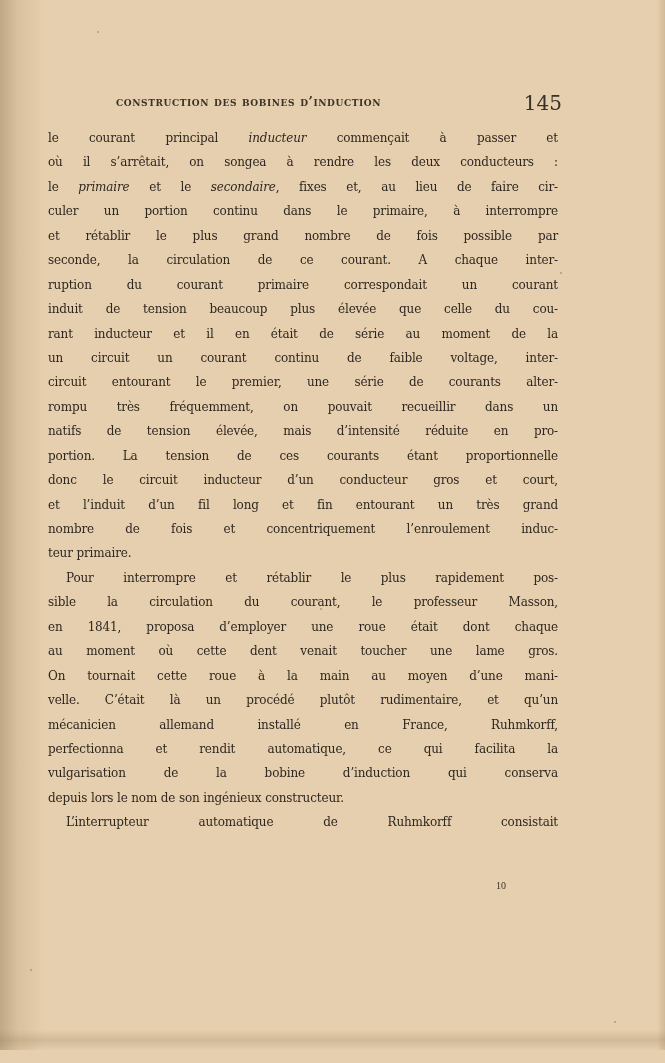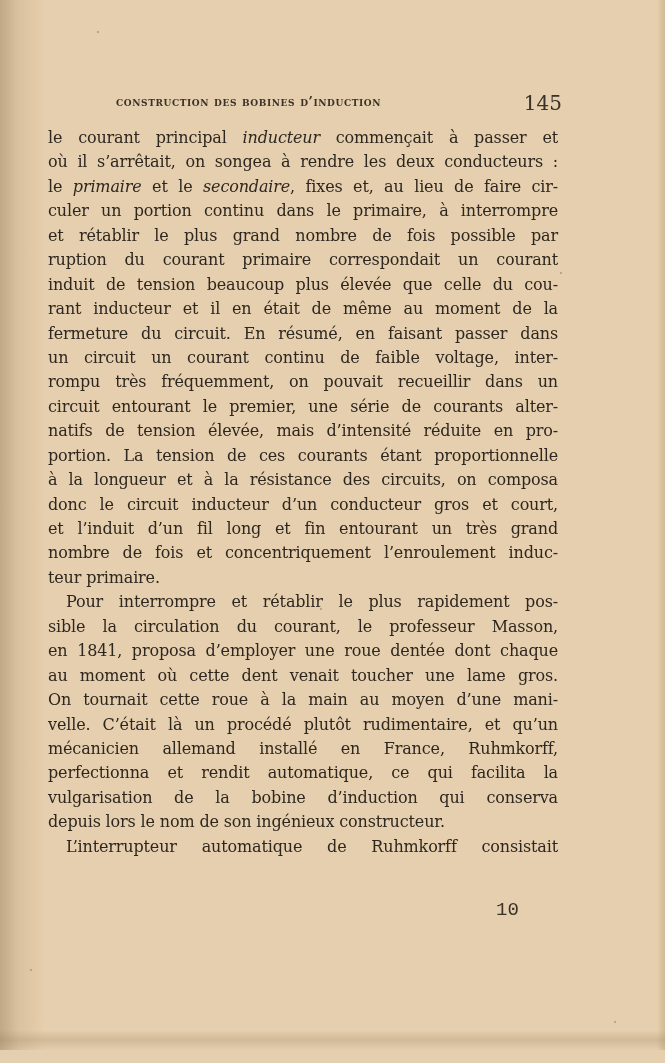--- a/index.html
+++ b/index.html
@@ -55,21 +55,21 @@
       right: 0;
       top: -1px;
       font-size: 20px;
     }
     .body-text {
       position: absolute;
       top: 126px;
       left: 48px;
       width: 510px;
       font-family: "DejaVu Serif", serif;
-      font-size: 16px;
+      font-size: 12px;
       line-height: 24.45px;
       color: #2e2720;
       text-align: justify;
     }
     .line {
       display: block;
       white-space: nowrap;
       text-align: justify;
       text-align-last: justify;
       height: 24.45px;
@@ -79,24 +79,24 @@
       text-align-last: left;
     }
     .line.indent {
       padding-left: 18px;
     }
     .line em {
       font-style: italic;
     }
     .signature {
       position: absolute;
-      top: 899px;
+      top: 880px;
       left: 496px;
-      font-family: Liberation Mono, monospace;
-      font-size: 19px;
+      font-family: Liberation Serif, serif;
+      font-size: 10px;
       color: #3a3128;
     }
     .speck {
       position: absolute;
       width: 2px;
       height: 2px;
       border-radius: 1px;
       background: #8a7358;
       opacity: 0.6;
     }
@@ -109,37 +109,36 @@
     <span class="running-title">CONSTRUCTION DES BOBINES D’INDUCTION</span>
     <span class="page-number">145</span>
   </div>
 
   <div class="body-text" id="body-text">
       <span class="line"><span>le courant principal </span><em>inducteur</em><span> commençait à passer et</span></span>
       <span class="line"><span>où il s’arrêtait, on songea à rendre les deux conducteurs :</span></span>
       <span class="line"><span>le </span><em>primaire</em><span> et le </span><em>secondaire</em><span>, fixes et, au lieu de faire cir-</span></span>
       <span class="line"><span>culer un portion continu dans le primaire, à interrompre</span></span>
       <span class="line"><span>et rétablir le plus grand nombre de fois possible par</span></span>
+      <span class="line"><span>seconde, la circulation de ce courant. A chaque inter-</span></span>
       <span class="line"><span>ruption du courant primaire correspondait un courant</span></span>
       <span class="line"><span>induit de tension beaucoup plus élevée que celle du cou-</span></span>
-      <span class="line"><span>rant inducteur et il en était de même au moment de la</span></span>
-      <span class="line"><span>fermeture du circuit. En résumé, en faisant passer dans</span></span>
+      <span class="line"><span>rant inducteur et il en était de série au moment de la</span></span>
       <span class="line"><span>un circuit un courant continu de faible voltage, inter-</span></span>
+      <span class="line"><span>circuit entourant le premier, une série de courants alter-</span></span>
       <span class="line"><span>rompu très fréquemment, on pouvait recueillir dans un</span></span>
-      <span class="line"><span>circuit entourant le premier, une série de courants alter-</span></span>
       <span class="line"><span>natifs de tension élevée, mais d’intensité réduite en pro-</span></span>
       <span class="line"><span>portion. La tension de ces courants étant proportionnelle</span></span>
-      <span class="line"><span>à la longueur et à la résistance des circuits, on composa</span></span>
       <span class="line"><span>donc le circuit inducteur d’un conducteur gros et court,</span></span>
       <span class="line"><span>et l’induit d’un fil long et fin entourant un très grand</span></span>
       <span class="line"><span>nombre de fois et concentriquement l’enroulement induc-</span></span>
       <span class="line last"><span>teur primaire.</span></span>
       <span class="line indent"><span>Pour interrompre et rétablir le plus rapidement pos-</span></span>
       <span class="line"><span>sible la circulation du courant, le professeur Masson,</span></span>
-      <span class="line"><span>en 1841, proposa d’employer une roue dentée dont chaque</span></span>
+      <span class="line"><span>en 1841, proposa d’employer une roue était dont chaque</span></span>
       <span class="line"><span>au moment où cette dent venait toucher une lame gros.</span></span>
       <span class="line"><span>On tournait cette roue à la main au moyen d’une mani-</span></span>
       <span class="line"><span>velle. C’était là un procédé plutôt rudimentaire, et qu’un</span></span>
       <span class="line"><span>mécanicien allemand installé en France, Ruhmkorff,</span></span>
       <span class="line"><span>perfectionna et rendit automatique, ce qui facilita la</span></span>
       <span class="line"><span>vulgarisation de la bobine d’induction qui conserva</span></span>
       <span class="line last"><span>depuis lors le nom de son ingénieux constructeur.</span></span>
       <span class="line indent"><span>L’interrupteur automatique de Ruhmkorff consistait</span></span>
     </div>
 

